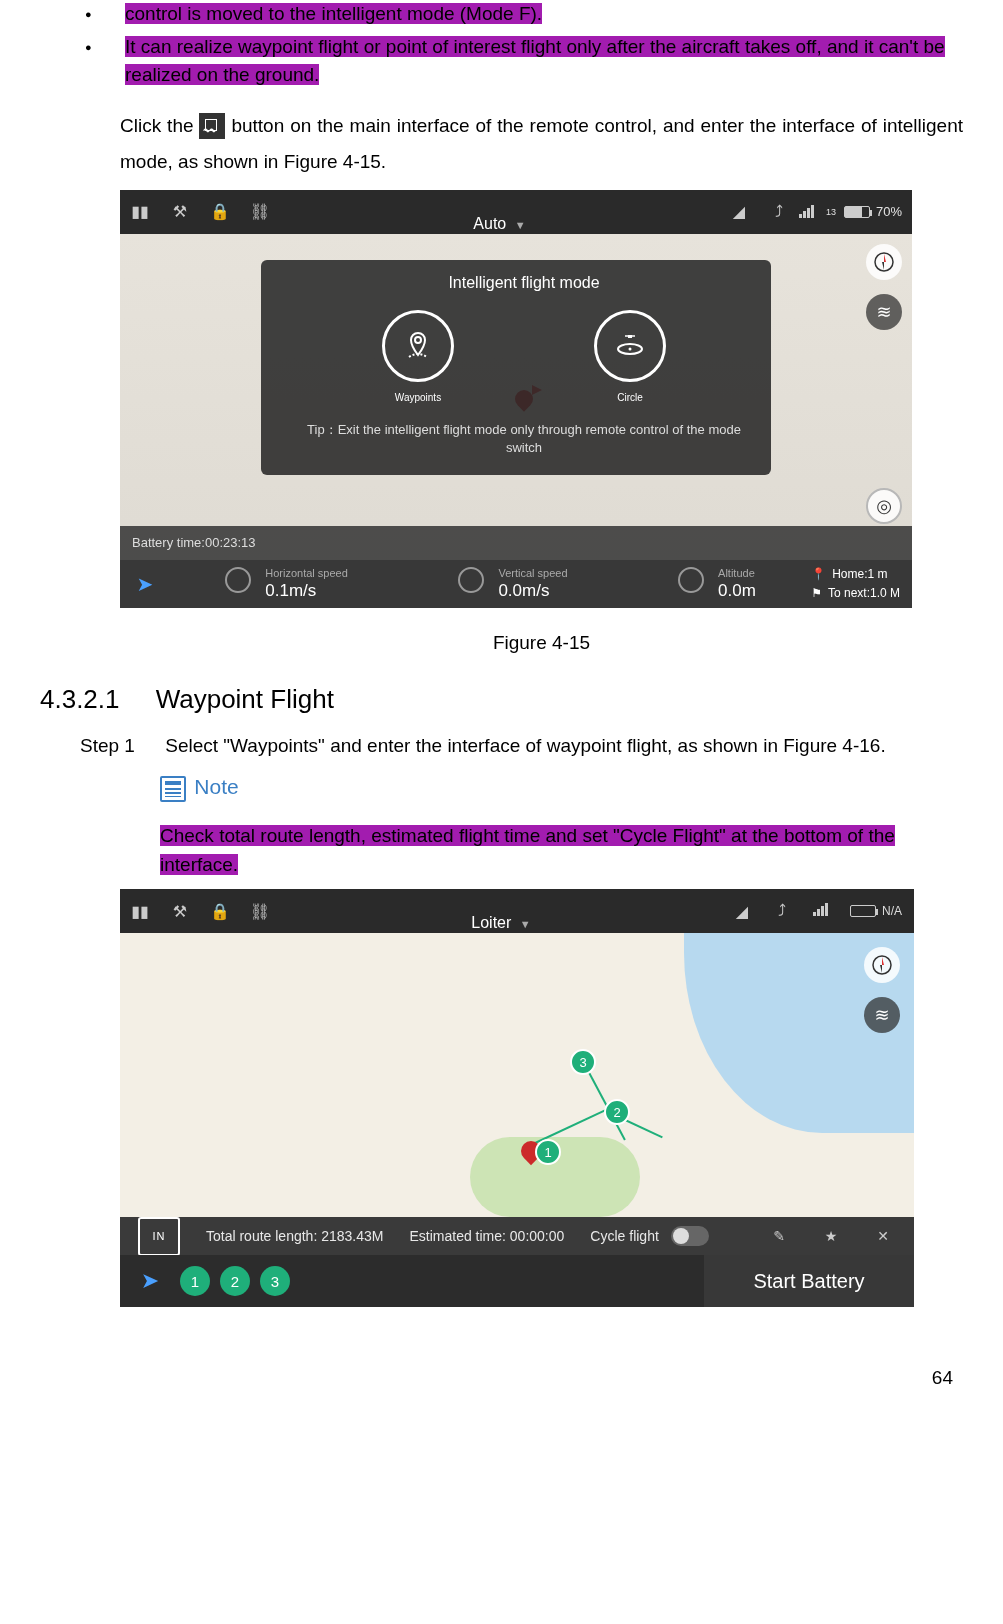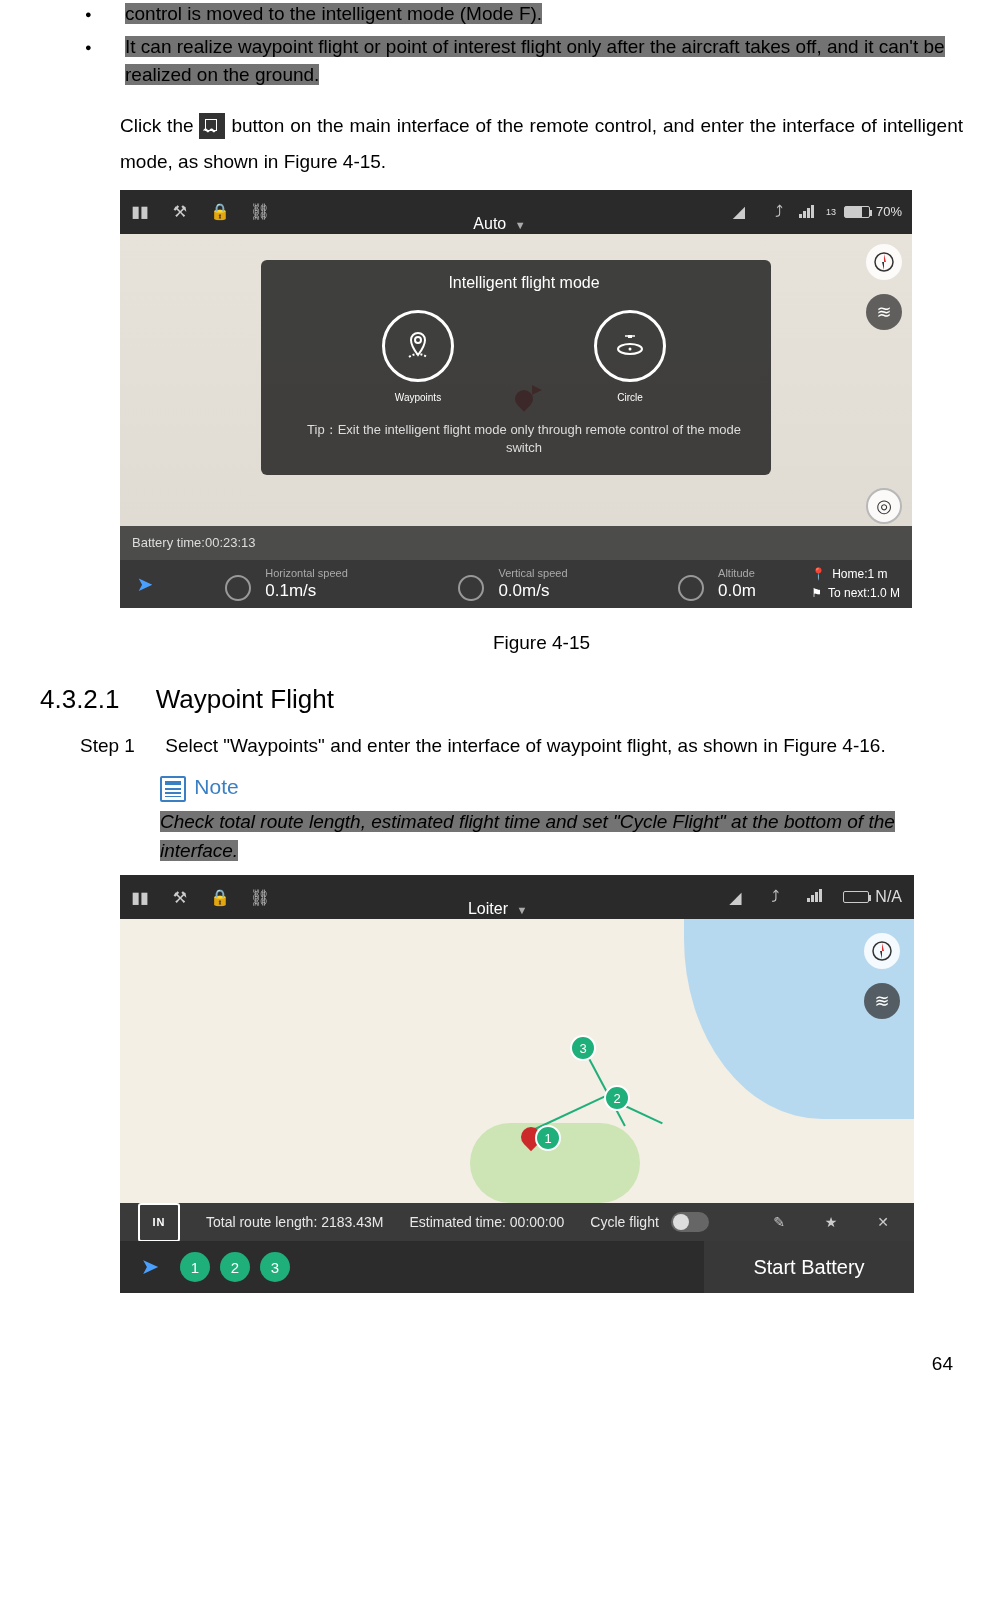--- a/index.html
+++ b/index.html
@@ -1,37 +1,37 @@
 <!DOCTYPE html>
 <html><head>
   <meta charset="utf-8">
   <style>
     * { margin: 0; padding: 0; box-sizing: border-box; }
     body { font-family: Arial, sans-serif; font-size: 19px; color: #000; background: #fff; width: 1003px; }
     .page { padding: 0 40px 40px 40px; }
     .bullet-list { list-style: none; margin-left: 45px; }
     .bullet-list li { position: relative; padding-left: 40px; margin-bottom: 4px; line-height: 1.5; }
     .bullet-list li::before { content: "●"; position: absolute; left: 0; font-size: 11px; top: 6px; }
-    .highlight { background: #737373; }
+    .highlight { background: #a21caf; }
     .para { margin: 18px 0 8px 80px; line-height: 1.9; text-align: justify; }
     .inline-icon { display: inline-block; width: 26px; height: 26px; background: #333; vertical-align: middle; position: relative; }
     .inline-icon::after { content: ""; position: absolute; top: 6px; left: 6px; width: 10px; height: 10px; border: 1px solid #fff; }
     .inline-icon::before { content: "〰"; position: absolute; bottom: -2px; left: 4px; color: #fff; font-size: 12px; }
     .figure { margin: 10px 0 10px 80px; }
     .fig-caption { text-align: center; margin: 24px 0; font-size: 19px; }
     .section-heading { font-size: 26px; font-weight: normal; margin: 30px 0 16px 0; }
     .step { margin-left: 40px; line-height: 1.6; }
     .step-label { display: inline-block; width: 80px; vertical-align: top; }
     .step-text { display: inline; }
     .note-block { margin-left: 120px; margin-top: 14px; }
     .note-label { color: #3a7fc4; font-size: 21px; }
     .note-icon { display: inline-block; width: 26px; height: 26px; border: 2px solid #3a7fc4; position: relative; vertical-align: middle; border-radius: 2px; margin-right: 3px; }
     .note-icon::before { content: ""; position: absolute; top: 3px; left: 3px; right: 3px; height: 4px; background: #3a7fc4; }
     .note-icon::after { content: ""; position: absolute; top: 10px; left: 3px; right: 3px; bottom: 3px; background: repeating-linear-gradient(#3a7fc4, #3a7fc4 2px, transparent 2px, transparent 4px); }
-    .note-text { margin-top: 6px; line-height: 1.5; font-style: italic; }
+    .note-text { margin-top: 20px; line-height: 1.5; }
     .page-number { text-align: right; margin-top: 60px; font-size: 19px; padding-right: 10px; }
 
     
     .app-figure { width: 792px; height: 418px; background: #d8d4ce; position: relative; overflow: hidden; font-family: Arial, sans-serif; }
     .af-topbar { position: absolute; top: 0; left: 0; right: 0; height: 44px; background: #2a2a2a; display: flex; align-items: center; color: #e2e2e2; font-size: 14px; }
     .af-ti { width: 40px; text-align: center; color: #ccc; font-size: 16px; }
     .af-center { flex: 1; text-align: center; font-size: 16px; color: #fff; margin-top: 24px; }
     .af-chev { font-size: 11px; color: #aaa; margin-left: 4px; }
     .af-sat { font-size: 12px; display: flex; align-items: center; gap: 10px; }
     .af-sat sup { font-size: 9px; }
@@ -47,43 +47,43 @@
     .af-modal { position: absolute; top: 70px; left: 50%; transform: translateX(-50%); width: 510px; background: rgba(40,40,40,0.88); border-radius: 6px; color: #fff; padding: 14px 0 18px 16px; text-align: center; }
     .af-modal-title { font-size: 16px; margin-bottom: 18px; }
     .af-modes { display: flex; justify-content: center; gap: 140px; }
     .af-mode-icon { width: 72px; height: 72px; border: 3px solid #fff; border-radius: 50%; display: flex; align-items: center; justify-content: center; margin: 0 auto 10px; }
     .af-mode-label { font-size: 10px; }
     .af-tip { margin-top: 18px; font-size: 13px; padding: 0 30px; line-height: 1.4; color: #ddd; }
     .af-midbar { position: absolute; bottom: 48px; left: 0; right: 0; height: 34px; background: rgba(50,50,50,0.85); display: flex; align-items: center; padding: 0 12px; color: #ddd; font-size: 13px; }
     .af-botbar { position: absolute; bottom: 0; left: 0; right: 0; height: 48px; background: #383838; display: flex; align-items: center; color: #fff; }
     .af-arrow { width: 50px; text-align: center; font-size: 20px; color: #4aa0ff; }
     .af-stats { flex: 1; display: flex; justify-content: space-around; align-items: center; }
-    .af-stat { display: flex; align-items: flex-end; gap: 14px; }
+    .af-stat { display: flex; align-items: flex-start; gap: 14px; }
     .af-ring { width: 26px; height: 26px; border: 2px solid #999; border-radius: 50%; }
     .af-stat-text .lbl { font-size: 11px; color: #aaa; display: block; }
     .af-stat-text .val { font-size: 17px; color: #fff; }
     .af-home-info { padding-right: 12px; font-size: 12px; text-align: left; line-height: 1.6; }
     .af-home-info .row { display: flex; align-items: center; gap: 6px; }
     .af-marker { position: absolute; top: 200px; left: 395px; width: 18px; height: 18px; background: #cc2a2a; border-radius: 50% 50% 50% 0; transform: rotate(-45deg); }
     .af-flag { position: absolute; top: 195px; left: 412px; width: 0; height: 0; border-left: 10px solid #d33; border-top: 5px solid transparent; border-bottom: 5px solid transparent; }
     .af-mapbg { position: absolute; inset: 0; background: linear-gradient(#e8e4dc, #dedad2); }
 
     
     .app-figure2 { width: 794px; height: 418px; background: #f0ece2; position: relative; overflow: hidden; }
     .af2-mapbg { position: absolute; inset: 44px 0 0 0; background: #f3efe5; }
     .af2-water { position: absolute; top: 44px; right: 0; width: 230px; height: 200px; background: #b7d9ef; border-bottom-left-radius: 60% 90%; }
     .af2-park { position: absolute; bottom: 90px; left: 350px; width: 170px; height: 80px; background: #cde4b5; border-radius: 40px; }
     .af2-topbar { position: absolute; top: 0; left: 0; right: 0; height: 44px; background: #2a2a2a; display: flex; align-items: center; color: #e2e2e2; font-size: 14px; }
-    .af2-na { color: #ddd; font-size: 16px; margin-right: 12px; }
+    .af2-na { color: #ddd; font-size: 12px; margin-right: 12px; }
     .af2-right-icons { position: absolute; top: 58px; right: 14px; display: flex; flex-direction: column; gap: 14px; }
     .af2-wp { position: absolute; width: 26px; height: 26px; background: #1faf7a; color: #fff; border-radius: 50%; display: flex; align-items: center; justify-content: center; font-size: 13px; border: 2px solid #fff; }
     .af2-home { position: absolute; width: 20px; height: 20px; background: #cc2a2a; border-radius: 50% 50% 50% 0; transform: rotate(-45deg); }
     .af2-line { position: absolute; height: 2px; background: #1faf7a; transform-origin: left center; }
     .af2-botinfo { position: absolute; bottom: 52px; left: 0; right: 0; height: 38px; background: #3a3a3a; display: flex; align-items: center; color: #e8e8e8; font-size: 14px; padding: 0 18px; gap: 26px; }
-    .af2-in { width: 42px; height: 39px; border: 2px solid #fff; border-radius: 3px; display: flex; align-items: center; justify-content: center; font-size: 11px; color: #fff; letter-spacing: 1px; font-weight: bold; }
+    .af2-in { width: 42px; height: 39px; border: 2px solid #fff; border-radius: 3px; display: flex; align-items: center; justify-content: center; font-size: 11px; color: #fff; letter-spacing: 1px; }
     .af2-toggle { width: 38px; height: 20px; background: #666; border-radius: 10px; position: relative; margin-left: -14px; }
     .af2-toggle::after { content: ""; position: absolute; left: 2px; top: 2px; width: 16px; height: 16px; background: #ddd; border-radius: 50%; }
     .af2-bi-icon { width: 26px; color: #ccc; text-align: center; }
     .af2-botbar { position: absolute; bottom: 0; left: 0; right: 0; height: 52px; background: #2c2c2c; display: flex; align-items: center; }
     .af2-arrow { width: 60px; text-align: center; font-size: 22px; color: #4aa0ff; }
     .af2-pills { display: flex; gap: 10px; }
     .af2-pill { width: 30px; height: 30px; background: #1faf7a; color: #fff; border-radius: 50%; display: flex; align-items: center; justify-content: center; font-size: 15px; }
     .af2-start { position: absolute; right: 0; bottom: 0; width: 210px; height: 52px; background: #383838; color: #fff; display: flex; align-items: center; justify-content: center; font-size: 20px; }
   </style>
 </head>

